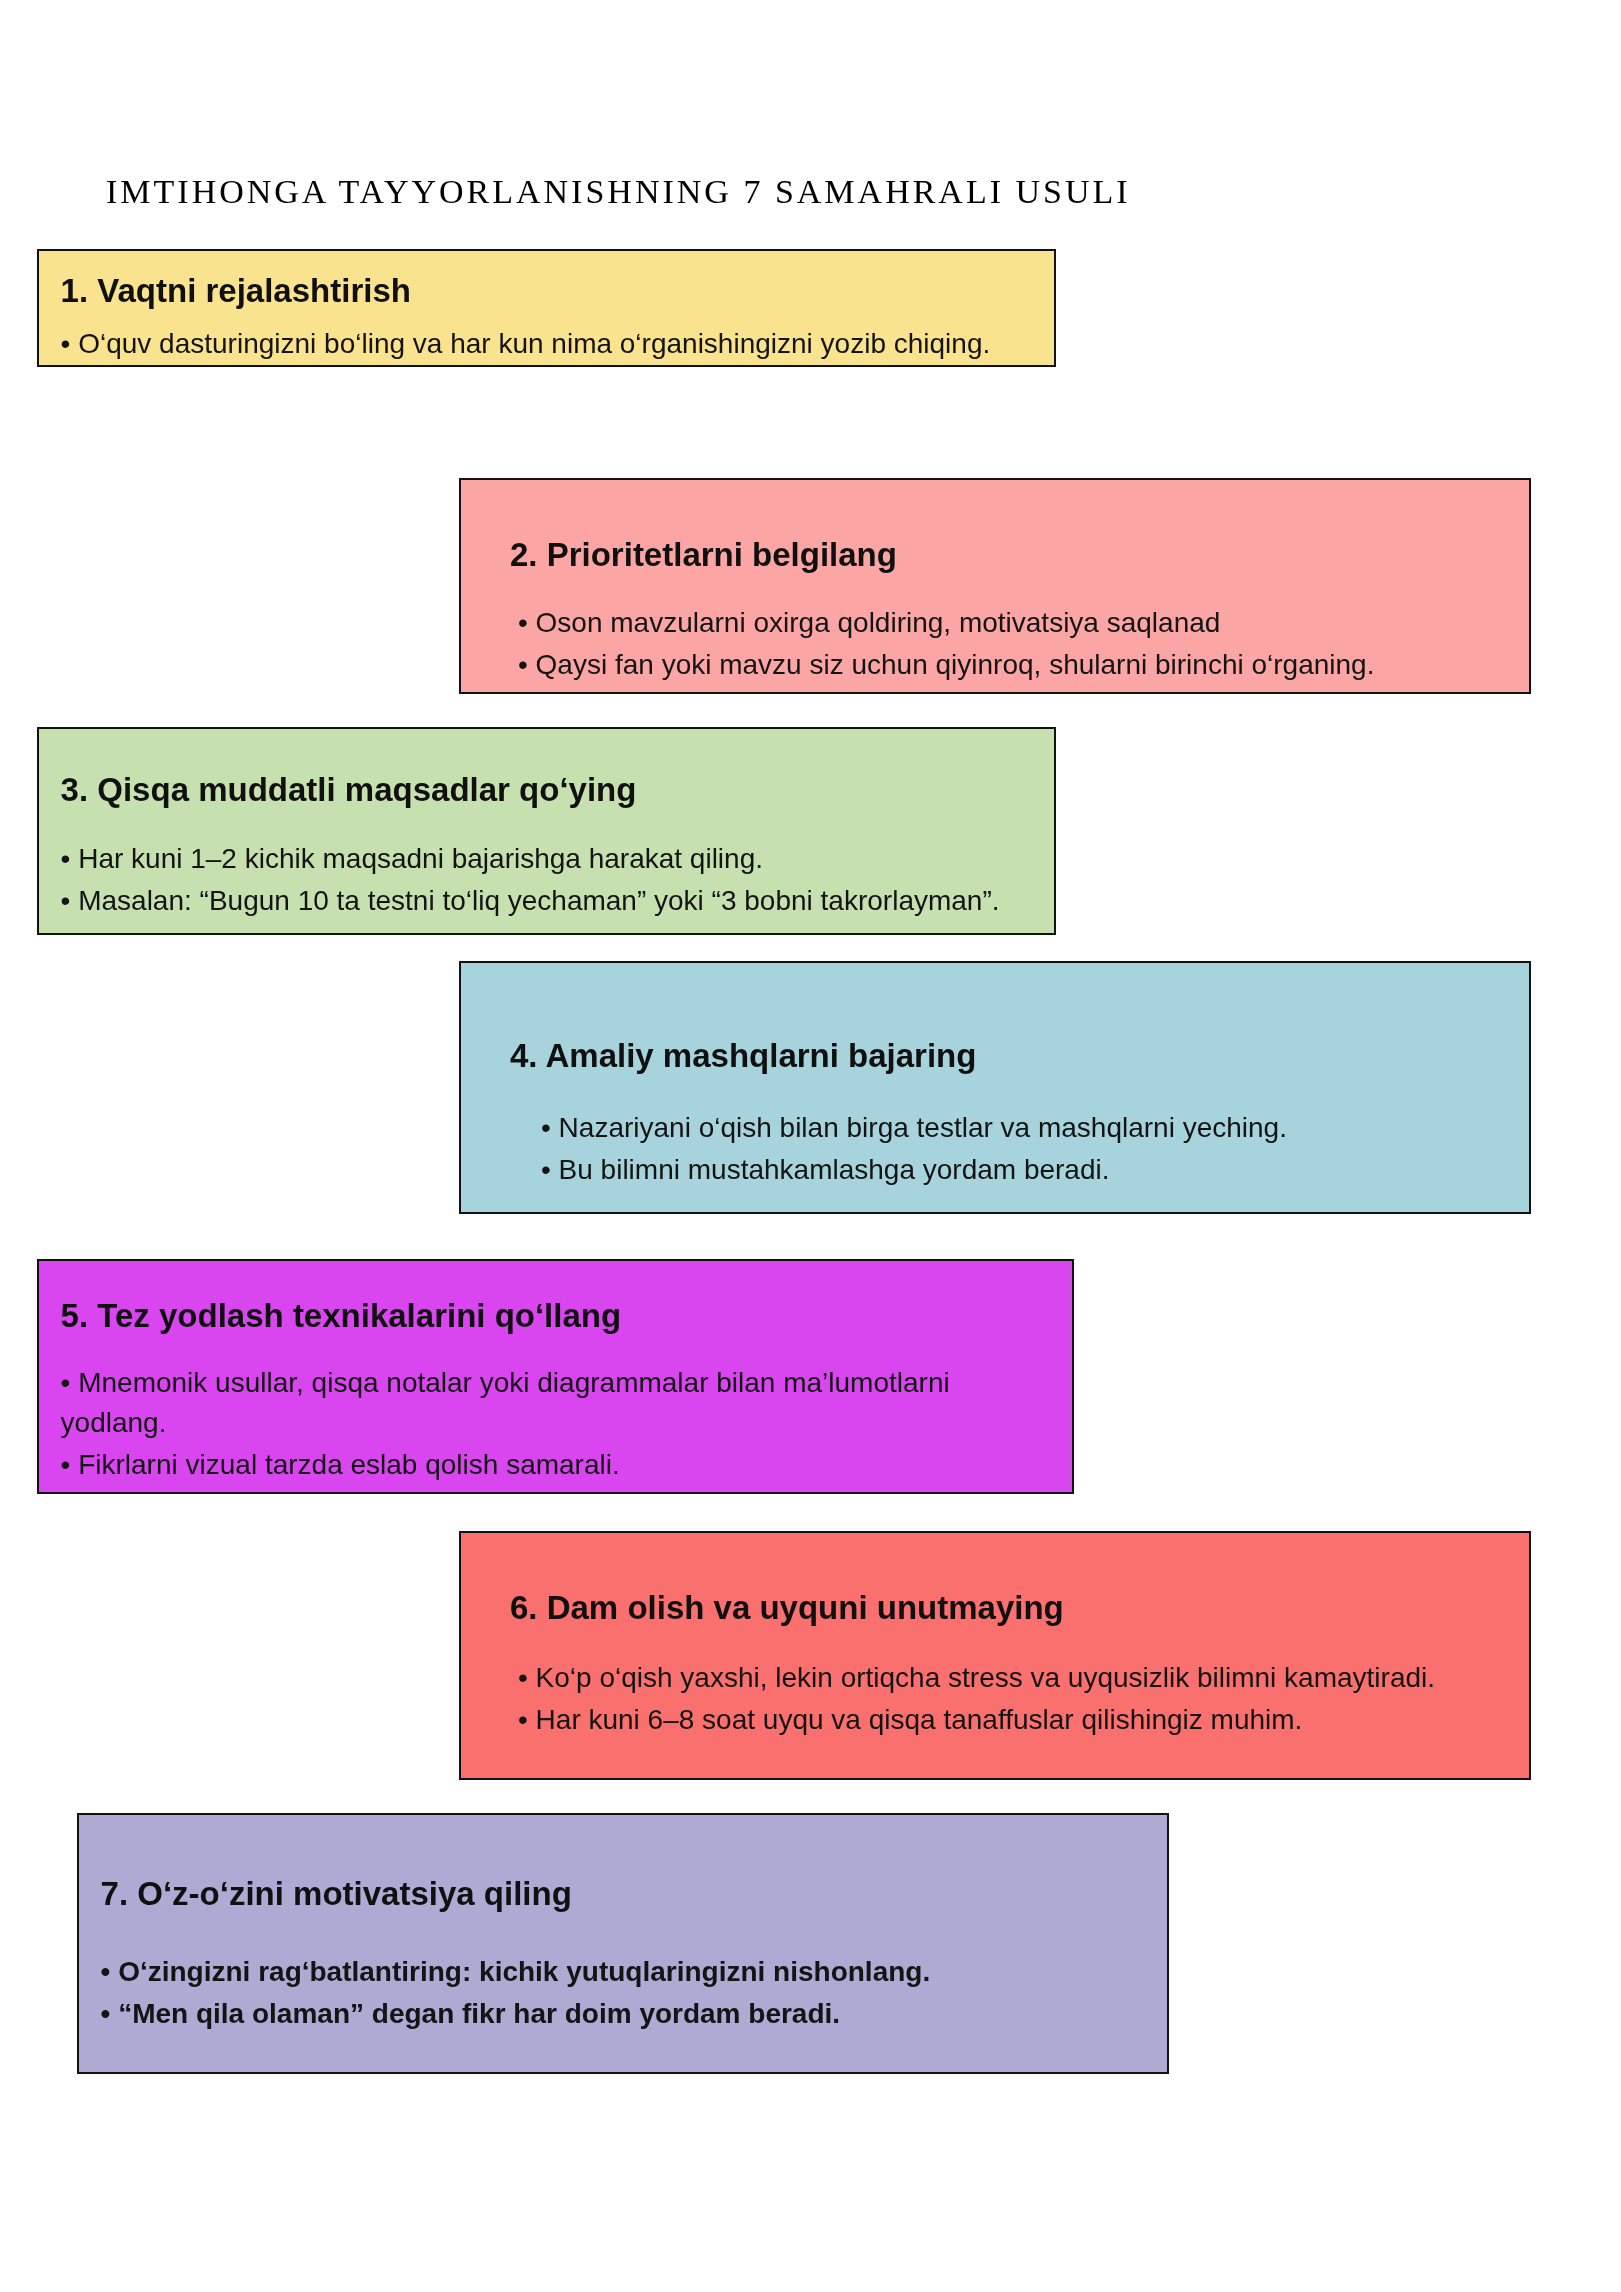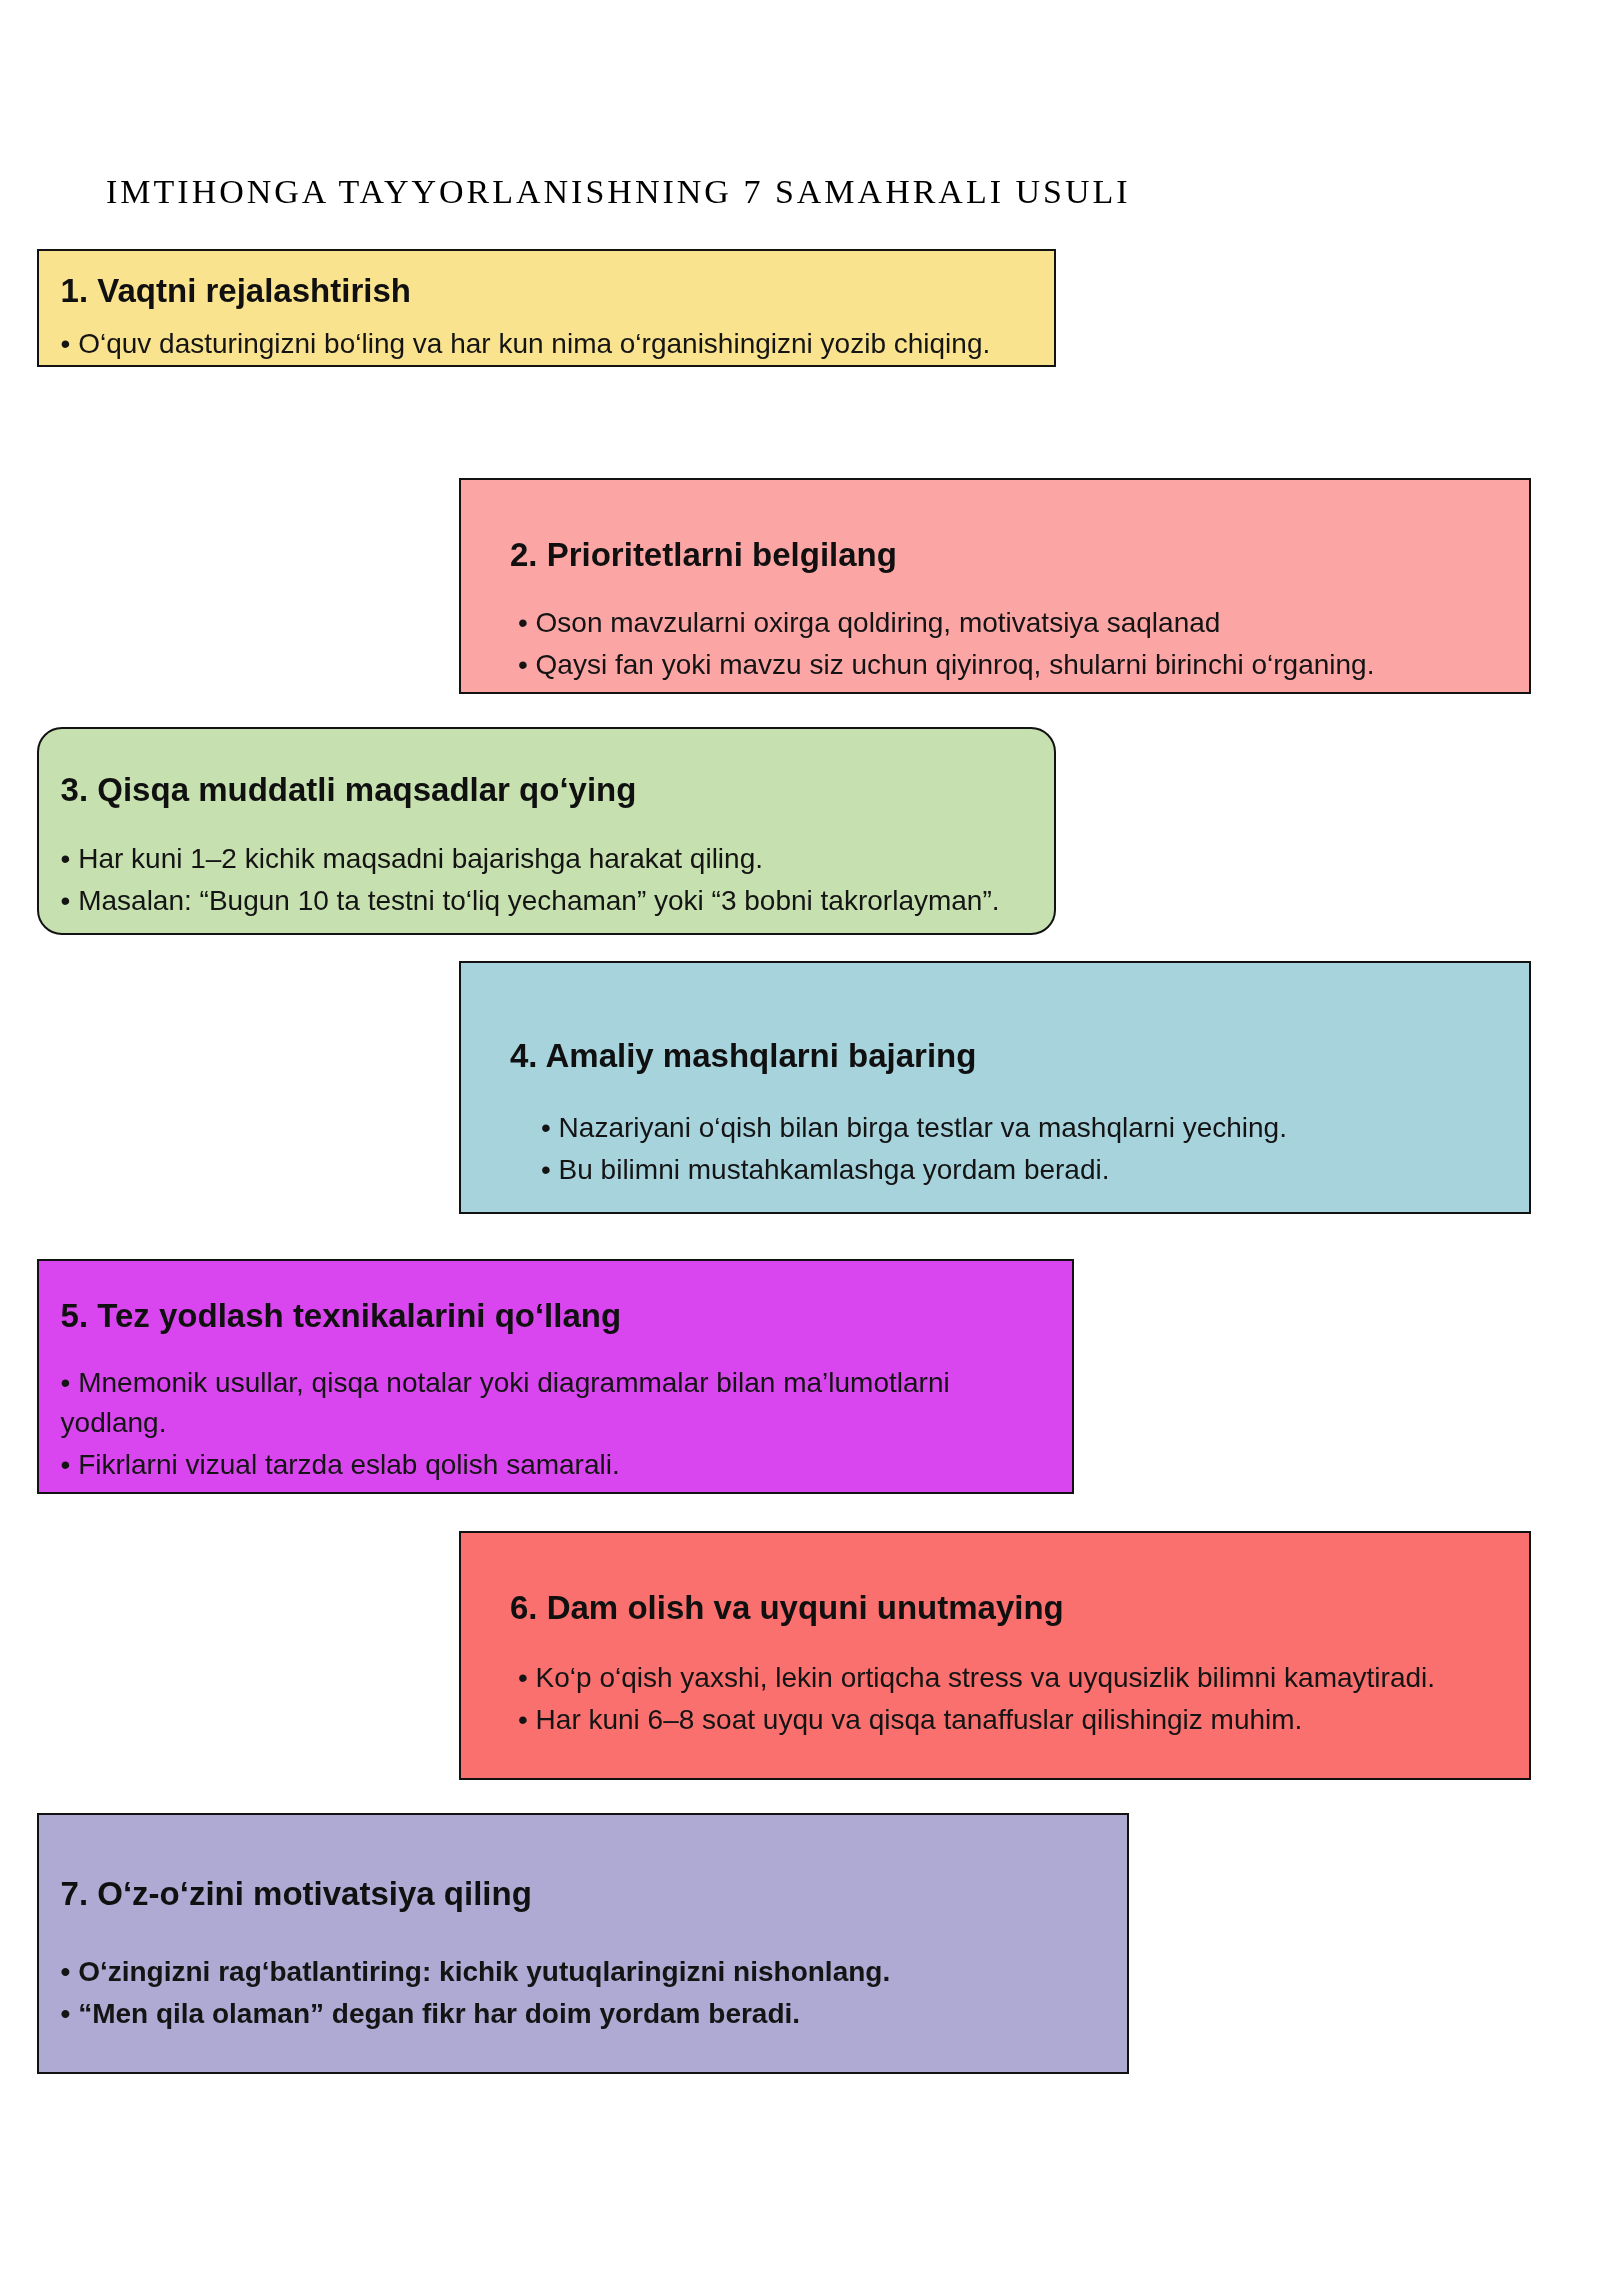--- a/index.html
+++ b/index.html
@@ -81,21 +81,20 @@
   #card-2 {
     left: 459px; top: 478px; width: 1072px; height: 216px;
     background: #f8d7f0;
   }
   #card-2 .card-title { position: absolute; left: 49px; top: 55px; }
   #card-2 .bullets    { position: absolute; left: 57px; top: 123px; width: 1000px; }
 
   #card-3 {
     left: 37px;  top: 727px;  width: 1019px; height: 208px;
     background: #c7e0b0;
-    border-radius: 25px;
   }
   #card-3 .card-title { position: absolute; left: 21.6px; top: 41px; }
   #card-3 .bullets    { position: absolute; left: 21.6px; top: 110px; width: 990px; }
 
   #card-4 {
     left: 459px; top: 961px; width: 1072px; height: 253px;
     background: #a7d3dd;
   }
   #card-4 .card-title { position: absolute; left: 49px; top: 73px; }
   #card-4 .bullets    { position: absolute; left: 57px; top: 145px; width: 1000px; margin-left: 23px; }
@@ -168,21 +167,21 @@
   </section>
 
   <section class="card" id="card-6" style="background: rgb(249, 112, 110);">
     <h2 class="card-title">6. Dam olish va uyquni unutmaying</h2>
     <ul class="bullets">
       <li class="nowrap">• Ko‘p o‘qish yaxshi, lekin ortiqcha stress va uyqusizlik bilimni kamaytiradi.</li>
       <li class="nowrap">• Har kuni 6–8 soat uyqu va qisqa tanaffuslar qilishingiz muhim.</li>
     </ul>
   </section>
 
-  <section class="card" id="card-7" style="background: rgb(174, 170, 211);">
+  <section class="card" id="card-7" style="background: rgb(174, 170, 211); margin-left: 40px;">
     <h2 class="card-title">7. O‘z-o‘zini motivatsiya qiling</h2>
     <ul class="bullets">
       <li class="nowrap">• O‘zingizni rag‘batlantiring: kichik yutuqlaringizni nishonlang.</li>
       <li class="nowrap">• “Men qila olaman” degan fikr har doim yordam beradi.</li>
     </ul>
   </section>
 
 </div>
 
 

